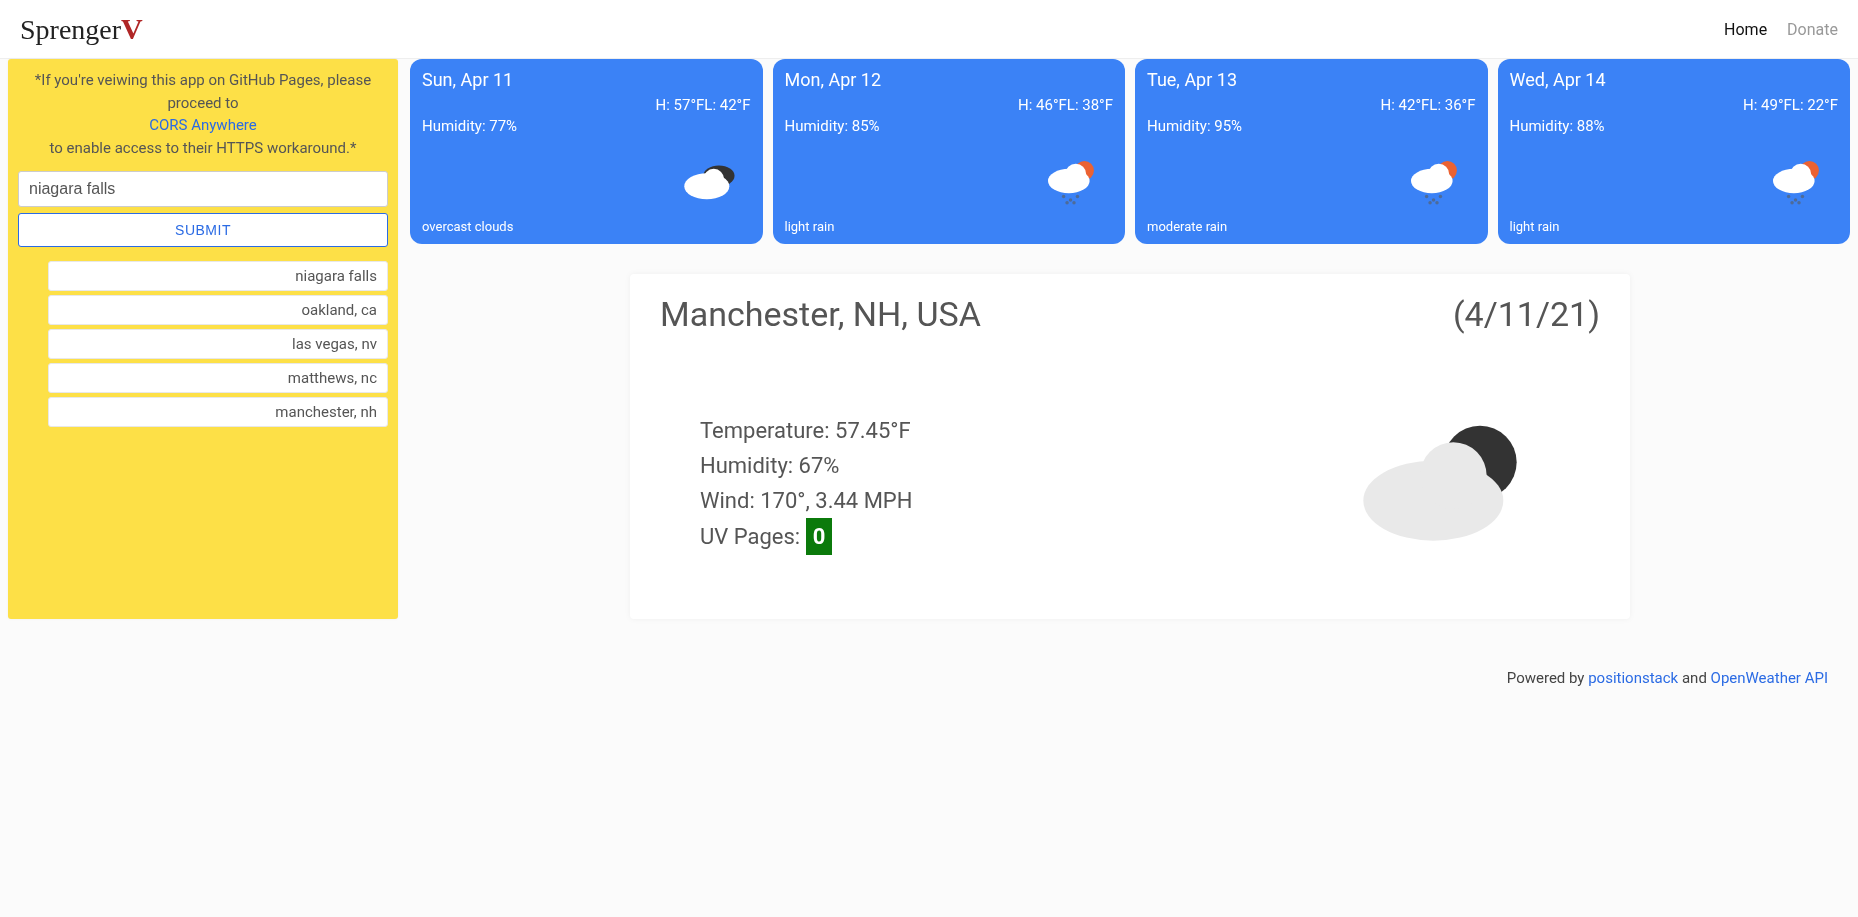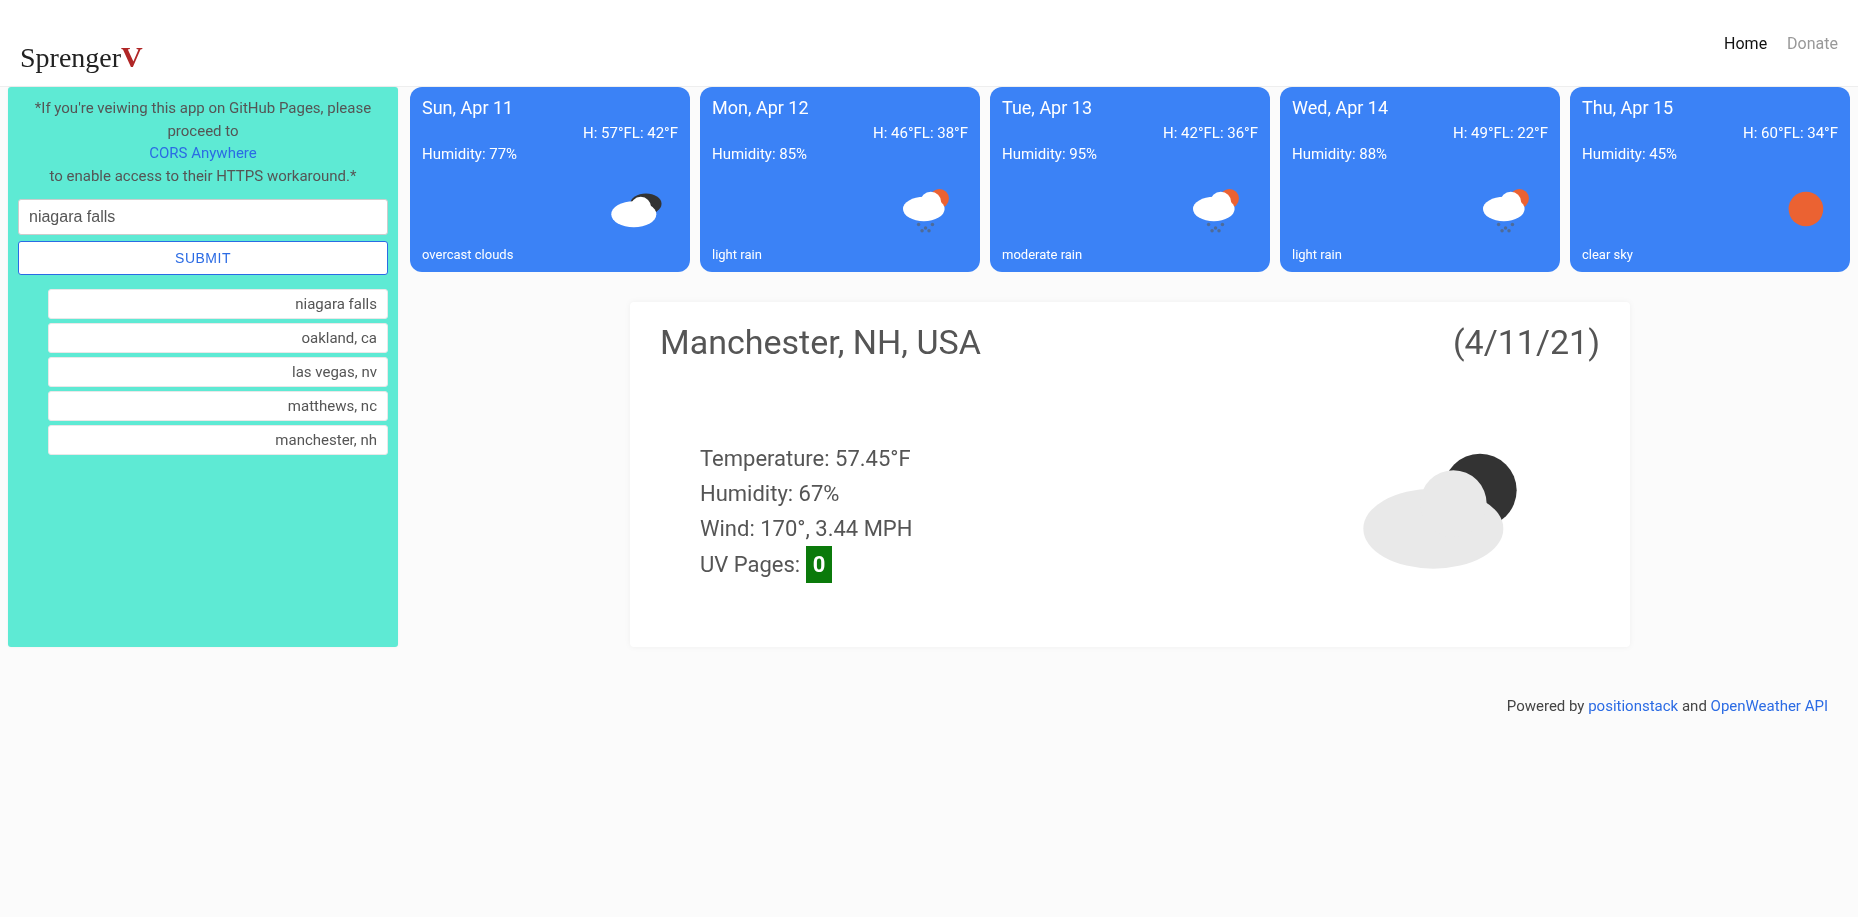--- a/index.html
+++ b/index.html
@@ -2,30 +2,30 @@
 <html><head>
   <meta charset="utf-8">
   <style>
     * { box-sizing: border-box; margin: 0; padding: 0; }
     body { font-family: -apple-system, BlinkMacSystemFont, "Segoe UI", Roboto, Arial, sans-serif; background: #fbfbfb; color: #333; }
     
     .navbar {
       display: flex; justify-content: space-between; align-items: center;
       padding: 12px 20px; background: #fff; border-bottom: 1px solid #eee;
     }
-    .brand { font-family: "Brush Script MT", cursive; font-size: 28px; color: #222; font-weight: 400; margin-top: 28px; }
+    .brand { font-family: "Brush Script MT", cursive; font-size: 28px; color: #222; font-weight: 400; }
     .brand .v { color: #b02626; font-weight: bold; font-family: Georgia, serif; font-size: 30px; }
     .nav-links a { text-decoration: none; margin-left: 16px; font-size: 16px; }
     .nav-links a.active { color: #111; }
     .nav-links a.muted { color: #999; }
 
     .container { display: flex; gap: 12px; padding: 0 8px 20px; }
 
     .sidebar {
-      width: 390px; background: #5eead4; padding: 10px; border-radius: 3px;
+      width: 390px; background: #fde047; padding: 10px; border-radius: 3px;
       box-shadow: 0 0 3px rgba(0,0,0,0.05);
     }
     .note { text-align: center; font-size: 15px; color: #555; margin-bottom: 12px; line-height: 1.5; padding: 0 6px; }
     .note a { color: #2B6BE4; text-decoration: none; }
     .search-input {
       width: 100%; padding: 8px 10px; font-size: 16px; border: 1px solid #ccc;
       border-radius: 3px; margin-bottom: 6px; color: #555;
     }
     .submit-btn {
       width: 100%; padding: 8px; font-size: 14px; font-weight: 500;
@@ -187,34 +187,20 @@
                 <circle cx="28" cy="48" r="2"></circle>
                 <circle cx="36" cy="52" r="2"></circle>
                 <circle cx="44" cy="48" r="2"></circle>
                 <circle cx="32" cy="55" r="2"></circle>
                 <circle cx="40" cy="55" r="2"></circle>
               </g>
             </svg>
           </div>
           <div class="fc-cond">light rain</div>
         </div>
-        <div class="forecast-card">
-          <div class="fc-date">Thu, Apr 15</div>
-          <div class="fc-hilo">
-            <span>H: 60°F</span>
-            <span>L: 34°F</span>
-          </div>
-          <div class="fc-hum">Humidity: 45%</div>
-          <div class="fc-icon">
-            <svg class="wicon" viewBox="0 0 80 60">
-              <circle cx="48" cy="30" r="20" fill="#eb6232"></circle>
-            </svg>
-          </div>
-          <div class="fc-cond">clear sky</div>
-        </div>
       </div>
 
     <div class="detail-card">
       <div class="detail-head">
         <h2>Manchester, NH, USA</h2>
         <span class="date">(4/11/21)</span>
       </div>
       <div class="detail-body">
         <div class="detail-stats">
           <div>Temperature: 57.45°F</div>

